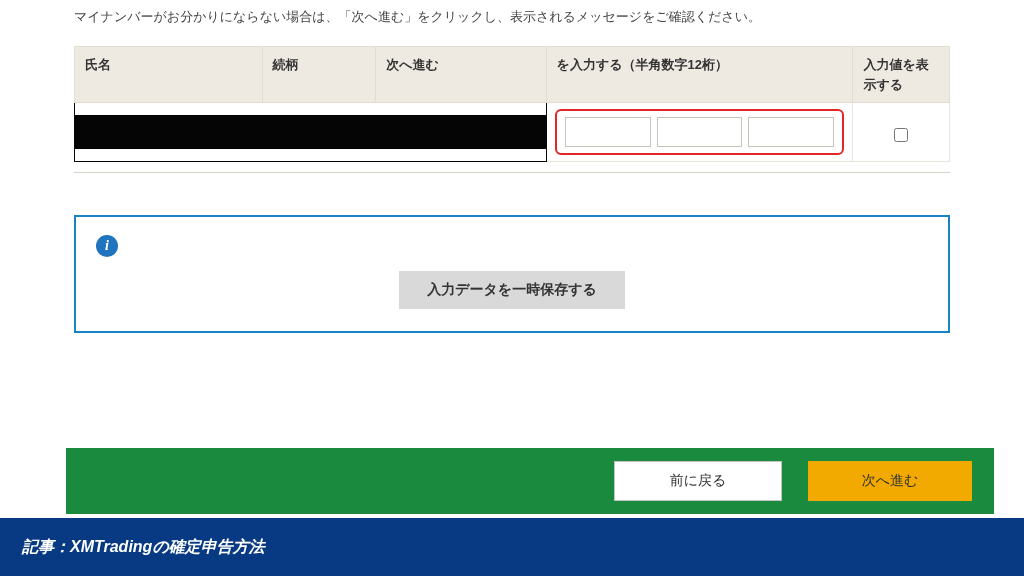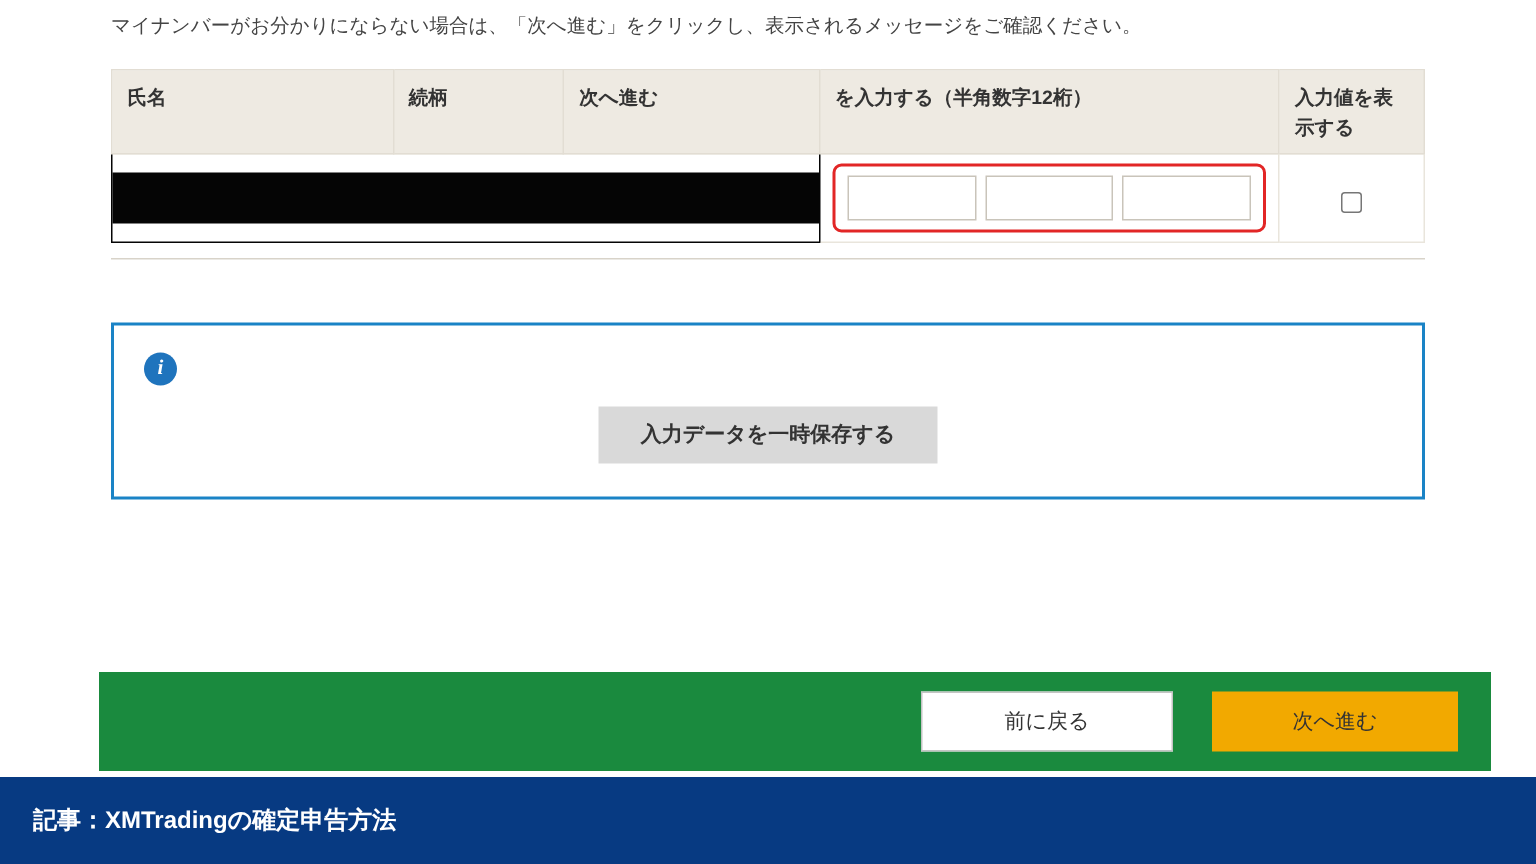--- a/index.html
+++ b/index.html
@@ -65,21 +65,21 @@
   .btn-next {
     width: 164px; height: 40px; background: #f2a900; border: none; color: #333; font-size: 14px; cursor: pointer;
   }
 
   .footer {
     position: absolute; left: 0; right: 0; bottom: 0; height: 58px; background: #073a82;
     color: #fff; display: flex; align-items: center; justify-content: space-between;
     padding: 0 22px; font-weight: bold;
   }
   .footer-left { font-size: 20px; }
-  .footer-right { font-size: 16px; }
+  .footer-right { font-size: 16px; font-style: italic; }
 </style>
 </head>
 <body>
 
 <div class="page">
 
   <div class="content">
     <p class="instruction">マイナンバーがお分かりにならない場合は、「次へ進む」をクリックし、表示されるメッセージをご確認ください。</p>
 
     <table class="mn-table">

